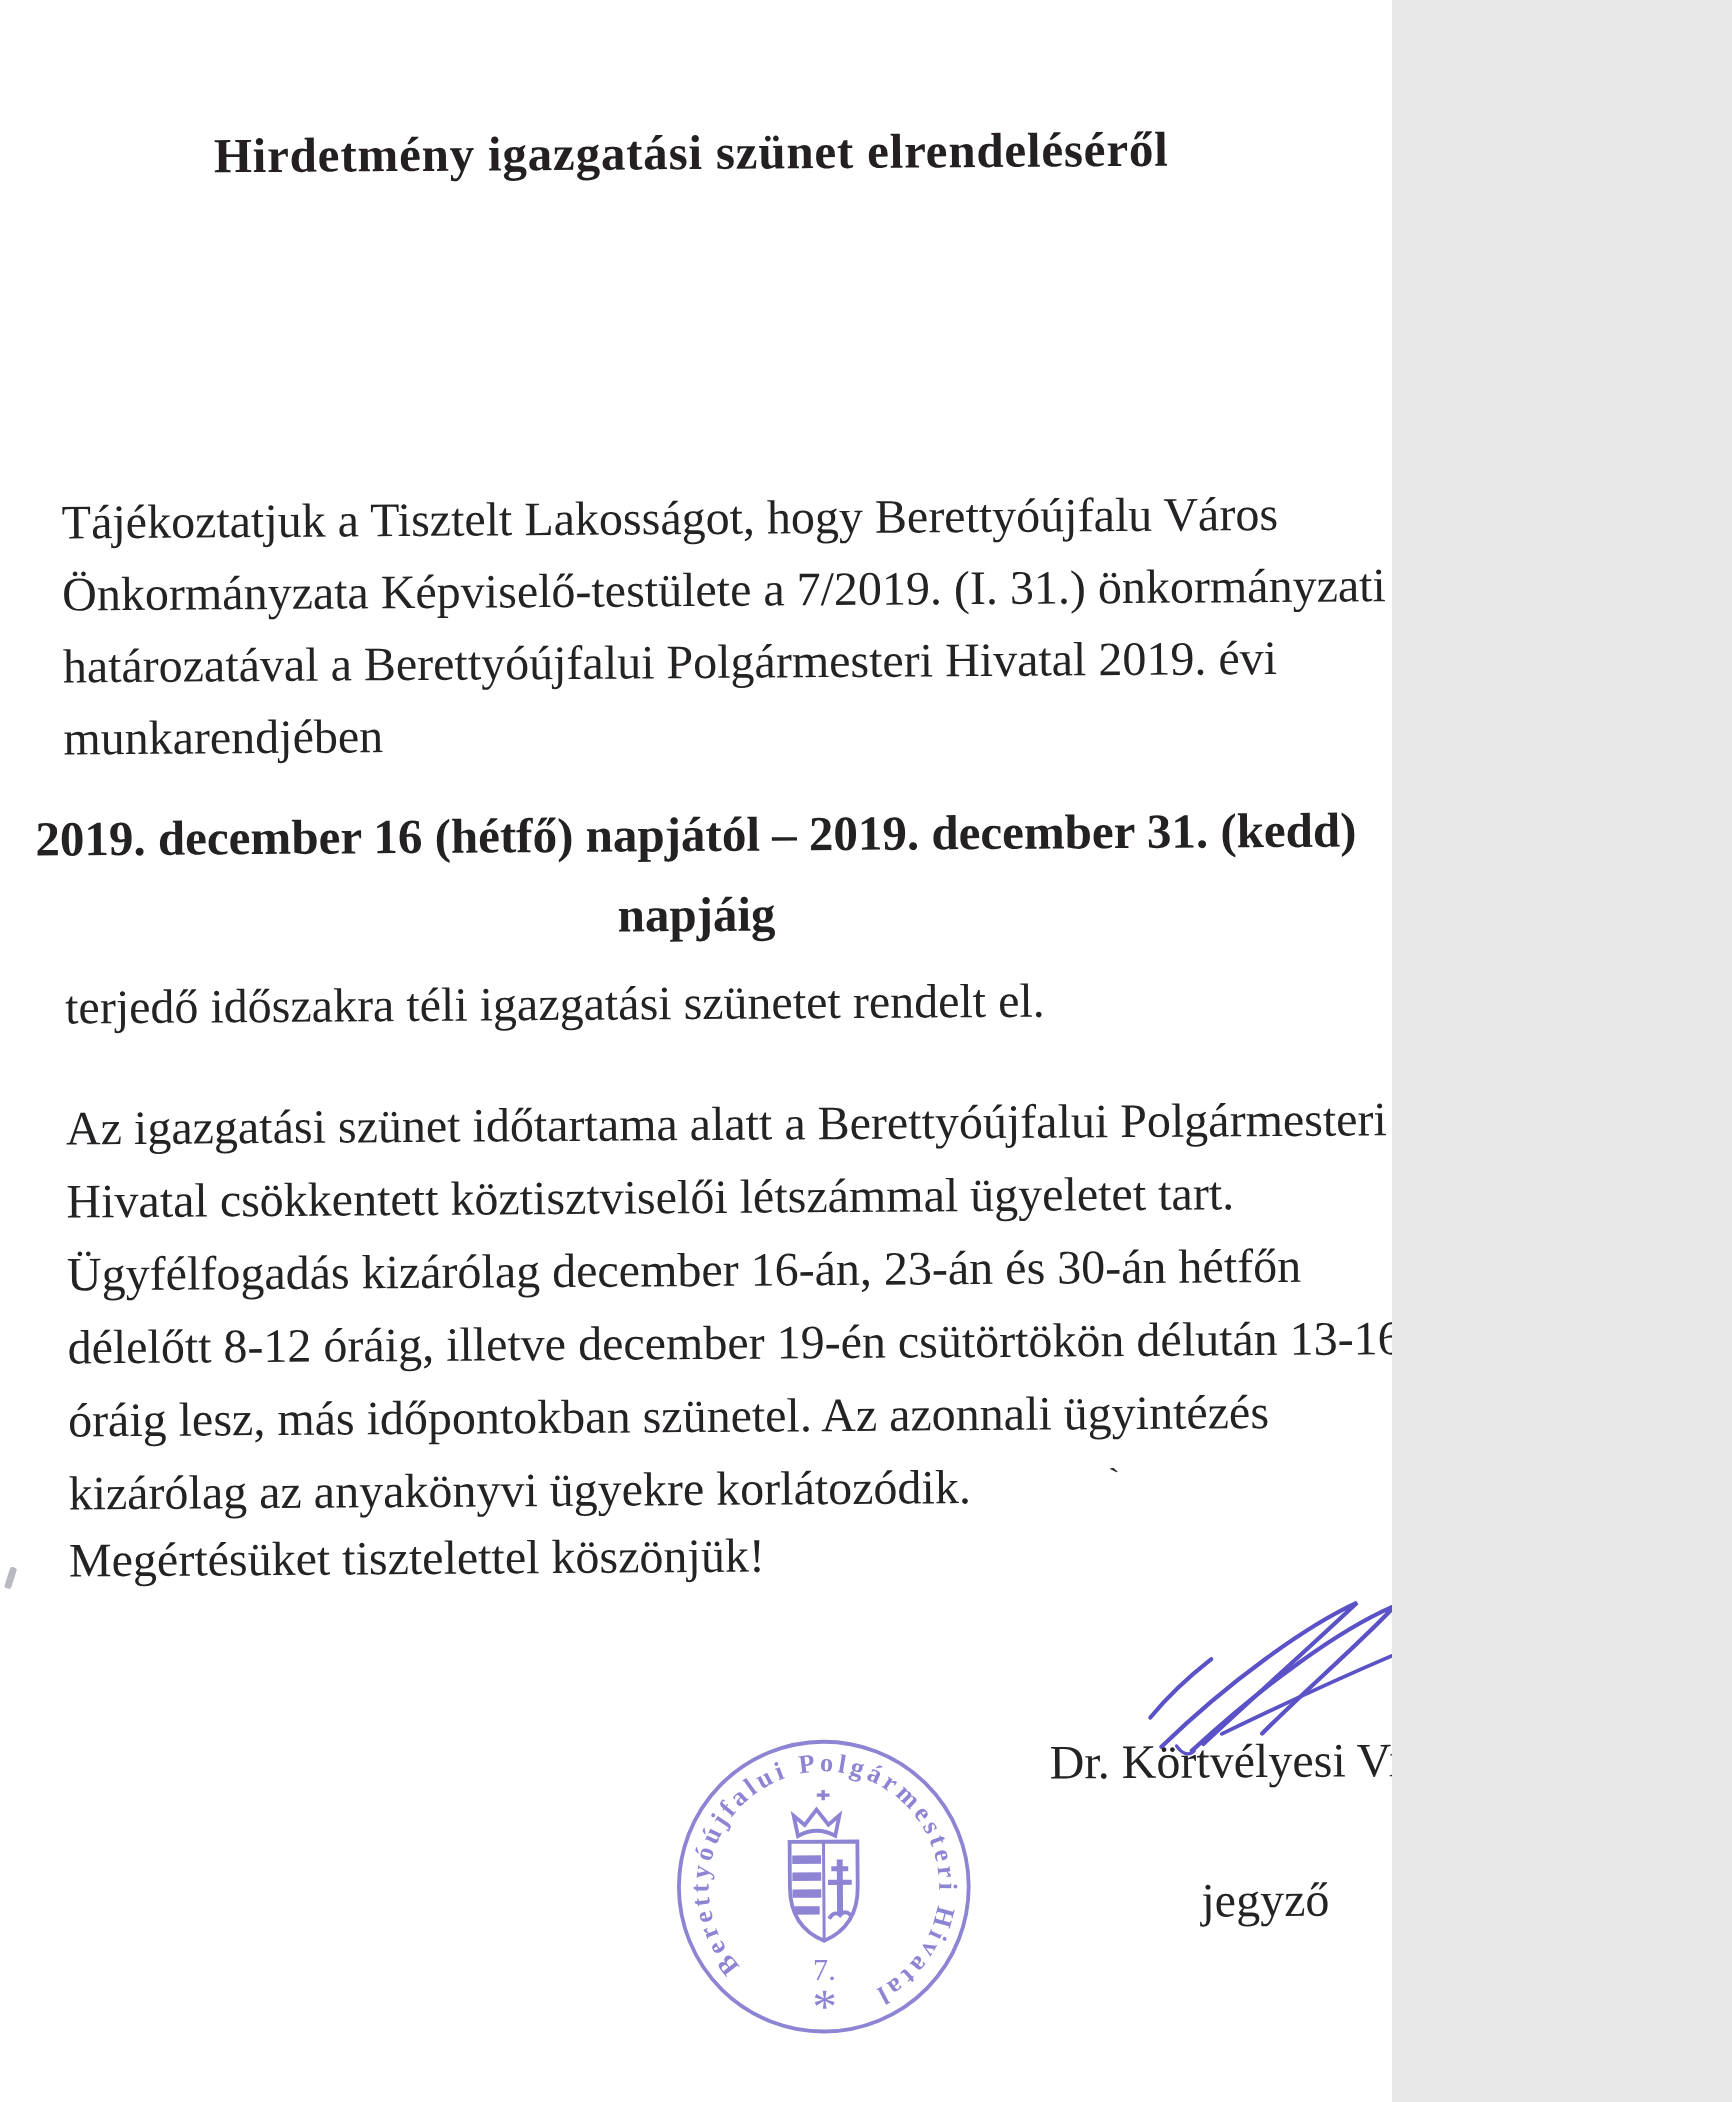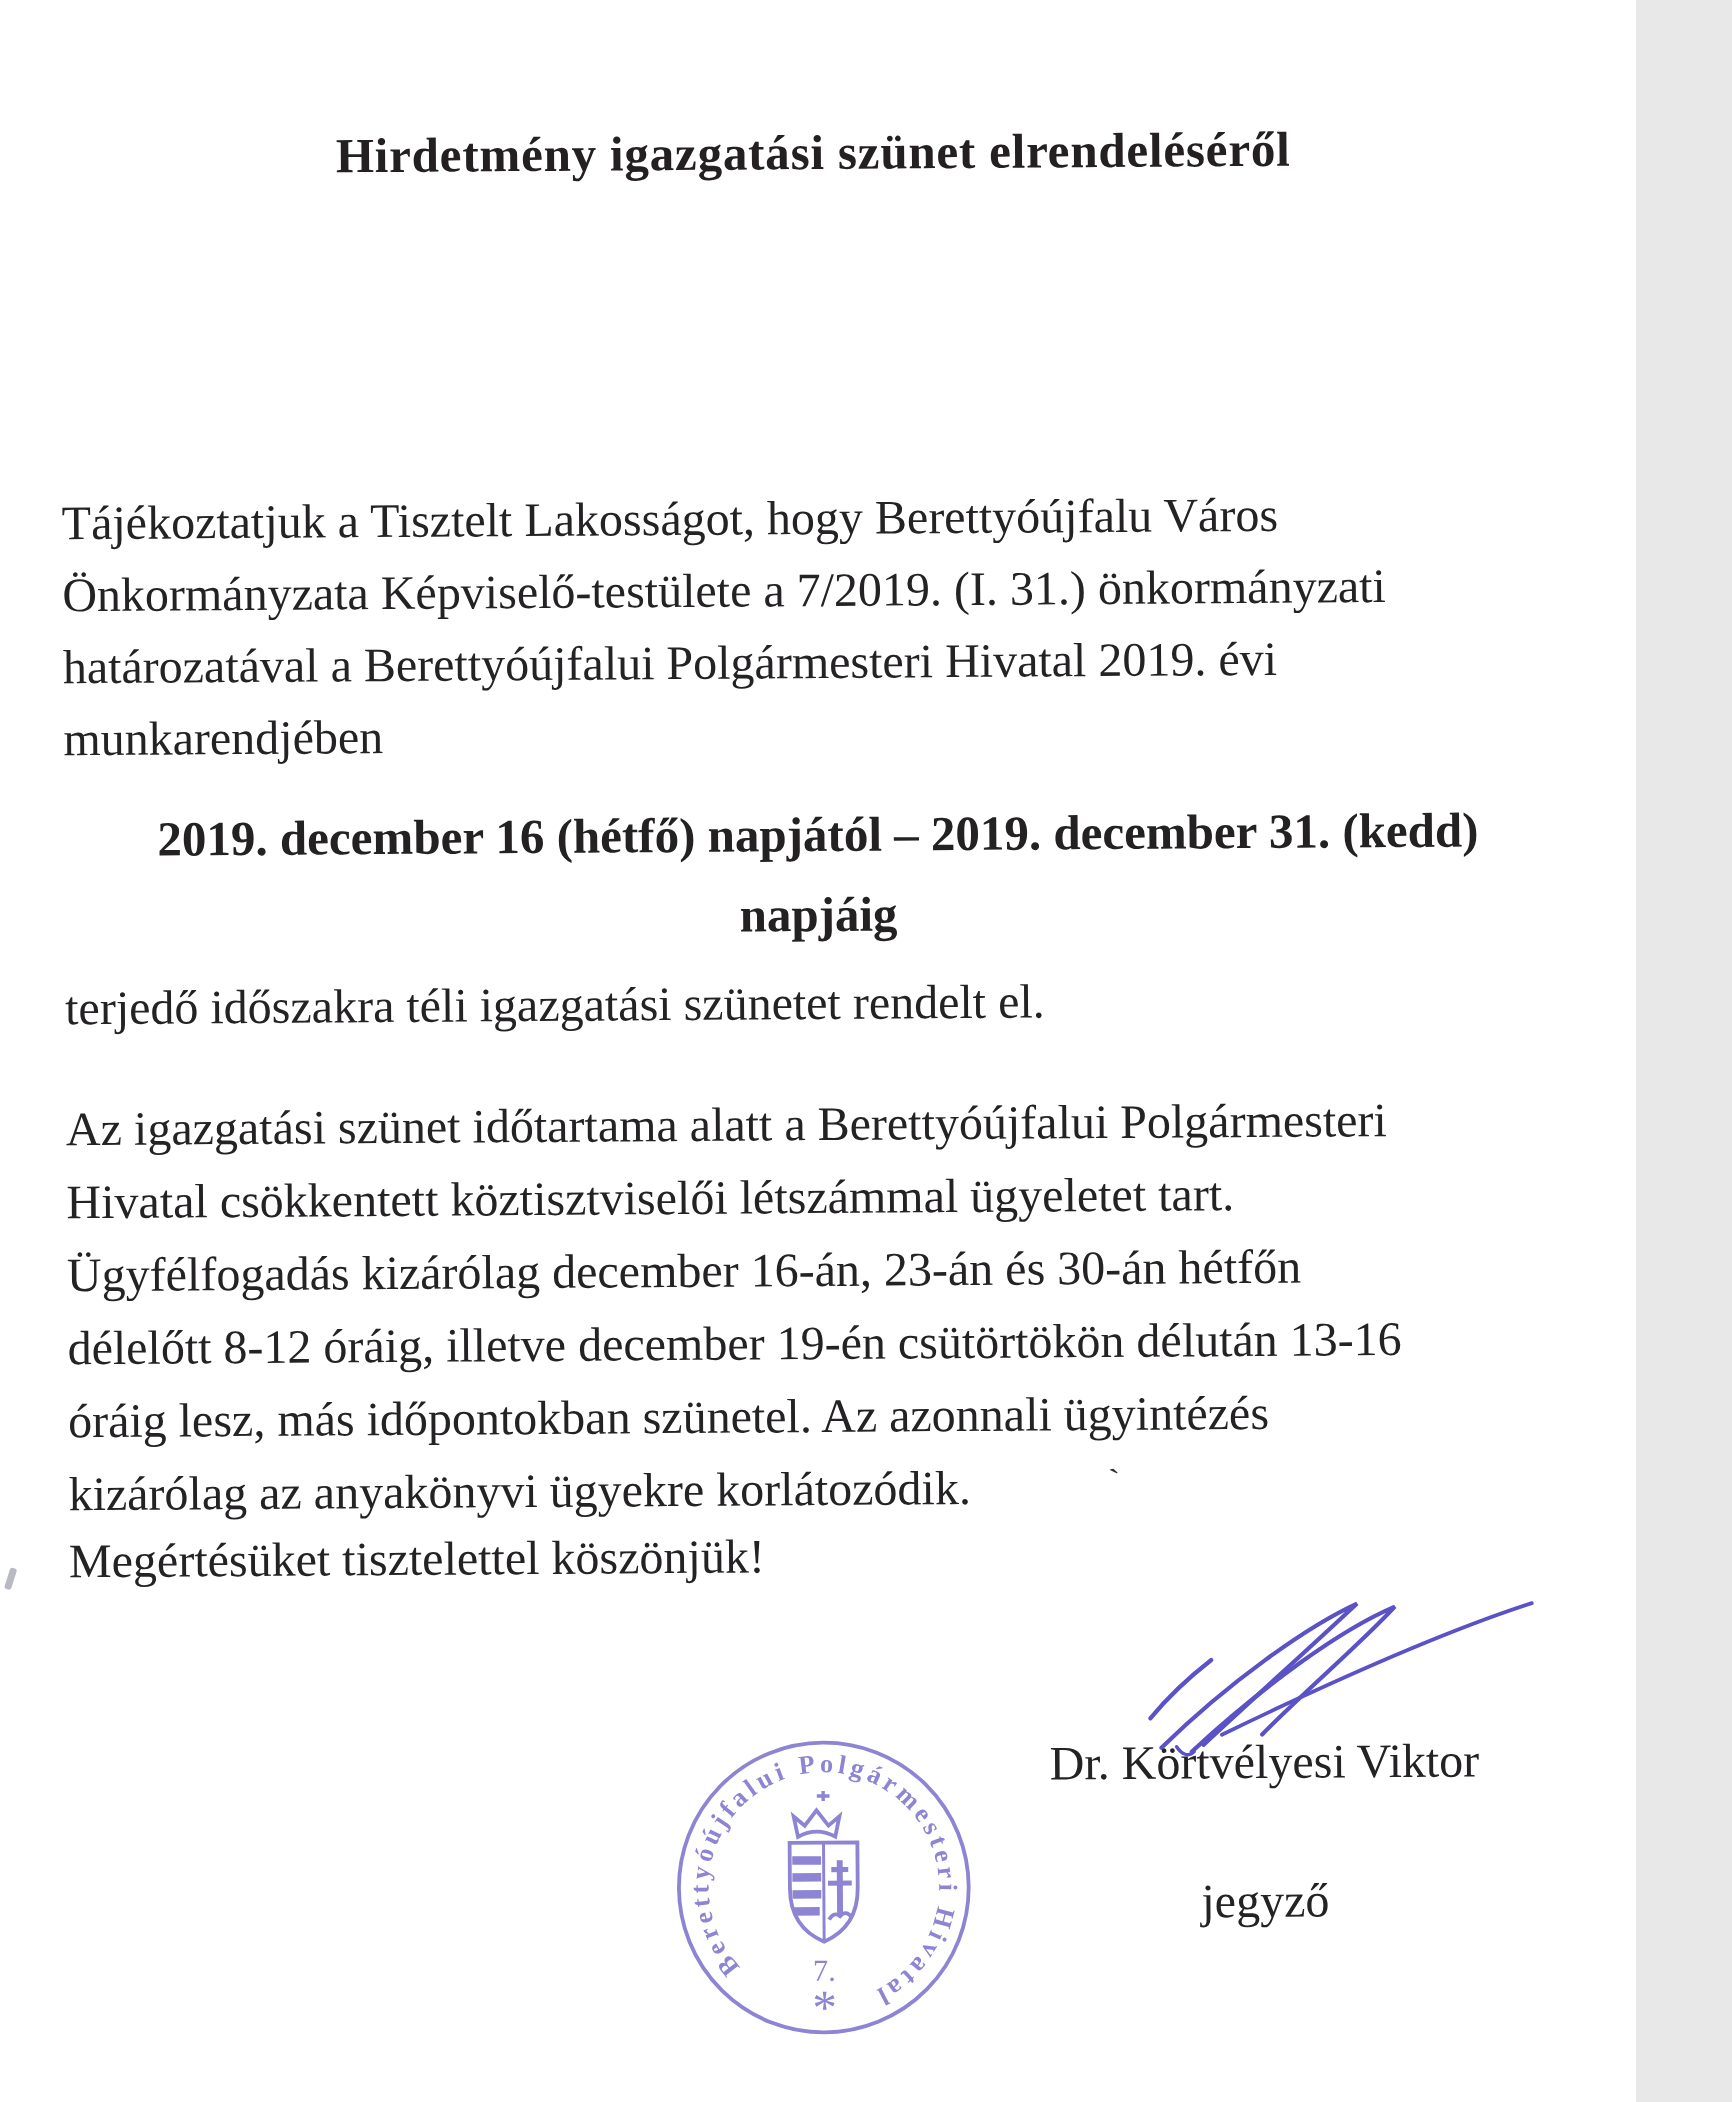--- a/index.html
+++ b/index.html
@@ -1,18 +1,18 @@
 <!DOCTYPE html>
 <html style="font-size:13.4px"><head>
 <meta charset="utf-8">
 <style>
   html, body { margin: 0; padding: 0; background: #e8e8e8; }
   .page {
     position: relative;
-    width: 1636px;
+    width: 1392px;
     height: 2103px;
     background: #ffffff;
     font-family: "Liberation Serif", serif;
     color: #222020;
     overflow: hidden;
   }
   .content {
     position: absolute;
     inset: 0;
     transform: rotate(-0.4deg);

